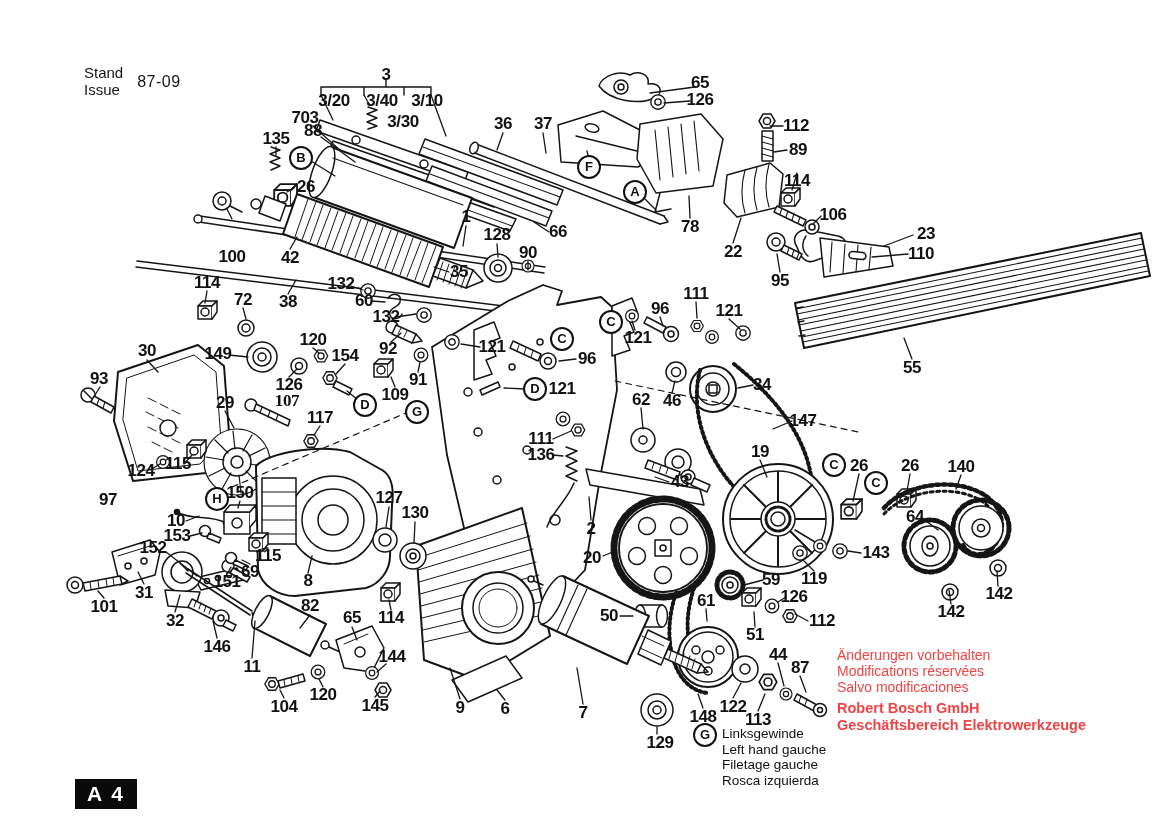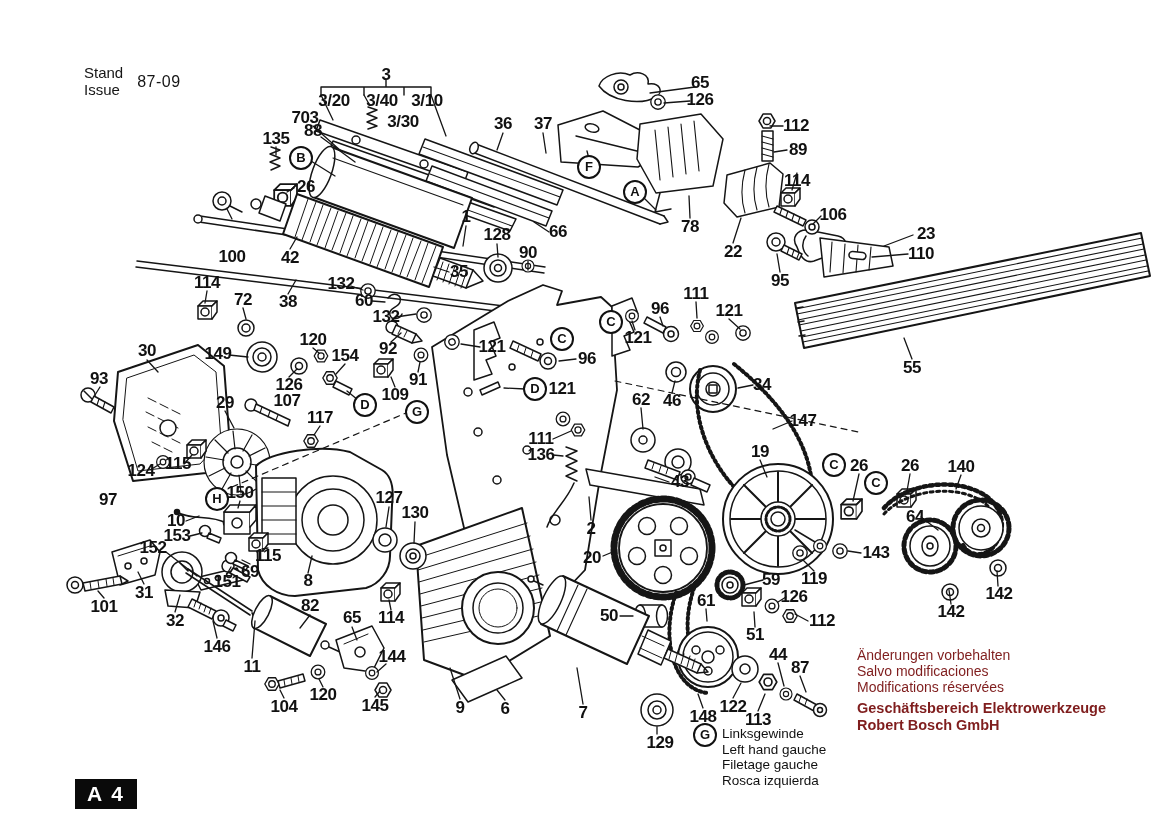--- a/index.html
+++ b/index.html
@@ -14,21 +14,21 @@
   .title-block{position:absolute;left:84px;top:30px;display:flex;align-items:baseline;white-space:nowrap;}
   .t-typ{font-size:24px;font-weight:bold;margin-right:10px;}
   .t-code{font-size:23px;font-weight:bold;letter-spacing:1px;margin-right:10px;}
   .t-eq{font-size:23px;font-weight:bold;margin-right:10px;}
   .t-model{font-size:25px;font-weight:bold;letter-spacing:1px;margin-right:32px;}
   .t-sheet{font-size:15px;}
   .stand-block{position:absolute;left:84px;top:64px;display:flex;align-items:center;font-size:15px;line-height:17px;}
   .stand-col{margin-right:14px;}
   .stand-val{font-size:16px;letter-spacing:0.5px;}
   .thread-note{position:absolute;left:722px;top:726px;font-size:13.5px;line-height:15.5px;color:#111;}
-  .legal-note{position:absolute;left:857px;top:647px;font-size:14px;line-height:16px;color:#7f1d1d;}
+  .legal-note{position:absolute;left:837px;top:647px;font-size:14px;line-height:16px;color:#ef4444;}
   .legal-co{margin-top:5px;font-weight:bold;font-size:14.5px;line-height:16.5px;}
   .corner{position:absolute;left:75px;top:779px;width:62px;height:30px;background:#0a0a0a;color:#fff;
           font-size:21px;font-weight:bold;text-align:center;line-height:30px;letter-spacing:2px;}
 </style>
 </head>
 <body>
 
 <div class="sheet">
 
   <svg width="1169" height="826" viewBox="0 0 1169 826">
@@ -397,21 +397,21 @@
       <span class="plabel" style="left: 207px; top: 283px;">114</span>
       <span class="plabel" style="left: 243px; top: 300px;">72</span>
       <span class="plabel" style="left: 218px; top: 354px;">149</span>
       <span class="plabel" style="left: 341px; top: 284px;">132</span>
       <span class="plabel" style="left: 364px; top: 301px;">60</span>
       <span class="plabel" style="left: 386px; top: 317px;">132</span>
       <span class="plabel" style="left: 388px; top: 349px;">92</span>
       <span class="plabel" style="left: 313px; top: 340px;">120</span>
       <span class="plabel" style="left: 345px; top: 356px;">154</span>
       <span class="plabel" style="left: 289px; top: 385px;">126</span>
-      <span class="plabel" style="left: 287px; top: 401px;">107</span>
+      <span class="plabel" style="left: 287px; top: 401px; font-family: Liberation Serif, serif;">107</span>
       <span class="plabel" style="left: 395px; top: 395px;">109</span>
       <span class="plabel" style="left: 418px; top: 380px;">91</span>
       <span class="plabel" style="left: 147px; top: 351px;">30</span>
       <span class="plabel" style="left: 99px; top: 379px;">93</span>
       <span class="plabel" style="left: 225px; top: 403px;">29</span>
       <span class="plabel" style="left: 320px; top: 418px;">117</span>
       <span class="plabel" style="left: 178px; top: 464px;">115</span>
       <span class="plabel" style="left: 141px; top: 471px;">124</span>
       <span class="plabel" style="left: 108px; top: 500px;">97</span>
       <span class="plabel" style="left: 240px; top: 493px;">150</span>
@@ -521,23 +521,23 @@
   <div class="thread-note">
       <div>Linksgewinde</div>
       <div>Left hand gauche</div>
       <div>Filetage gauche</div>
       <div>Rosca izquierda</div>
     </div>
 
   <div class="legal-note">
     <div>
         <div>Änderungen vorbehalten</div>
+        <div>Modifications réservées</div>
         <div>Salvo modificaciones</div>
-        <div>Modifications réservées</div>
       </div>
     <div class="legal-co">
+        <div>Robert Bosch GmbH</div>
         <div>Geschäftsbereich Elektrowerkzeuge</div>
-        <div>Robert Bosch GmbH</div>
       </div>
   </div>
 
   <div class="corner">A 4</div>
 </div>
 
 </body></html>

